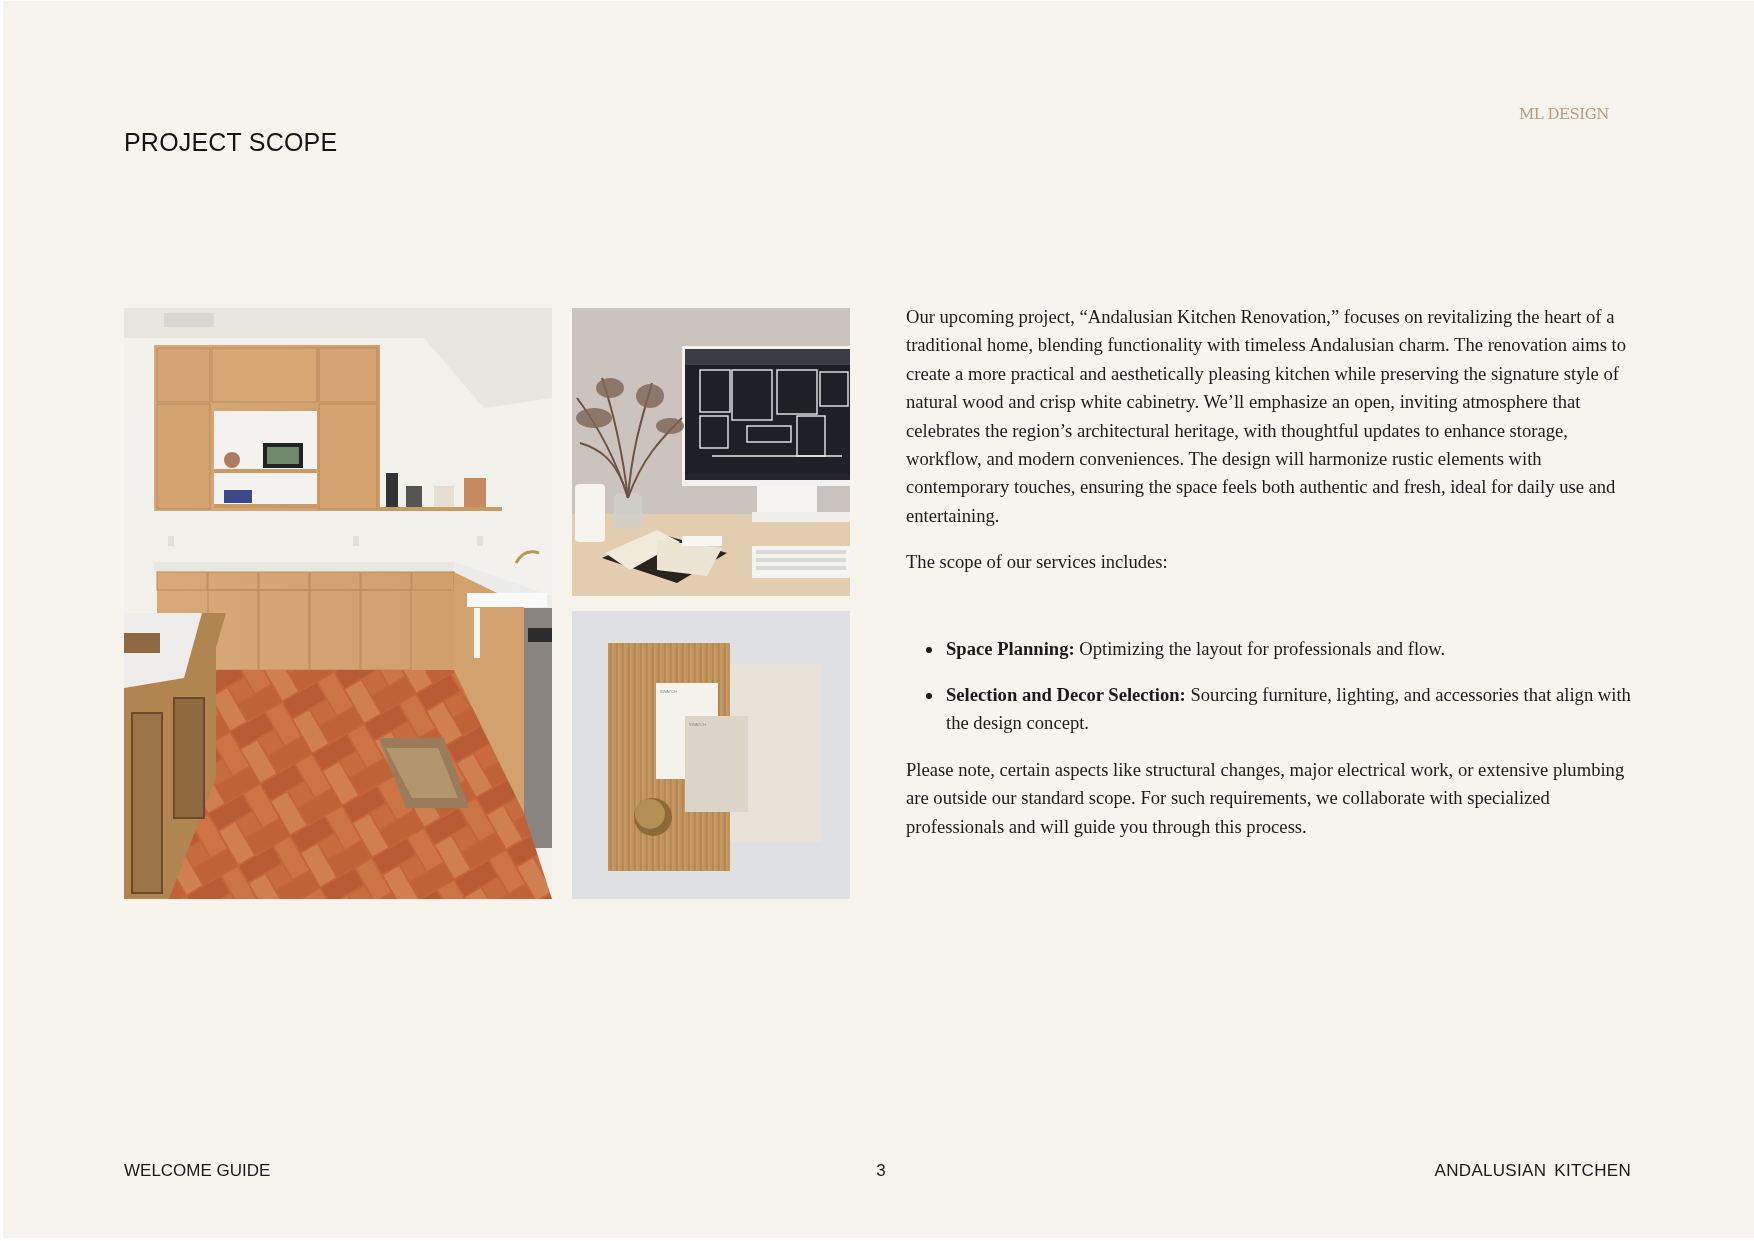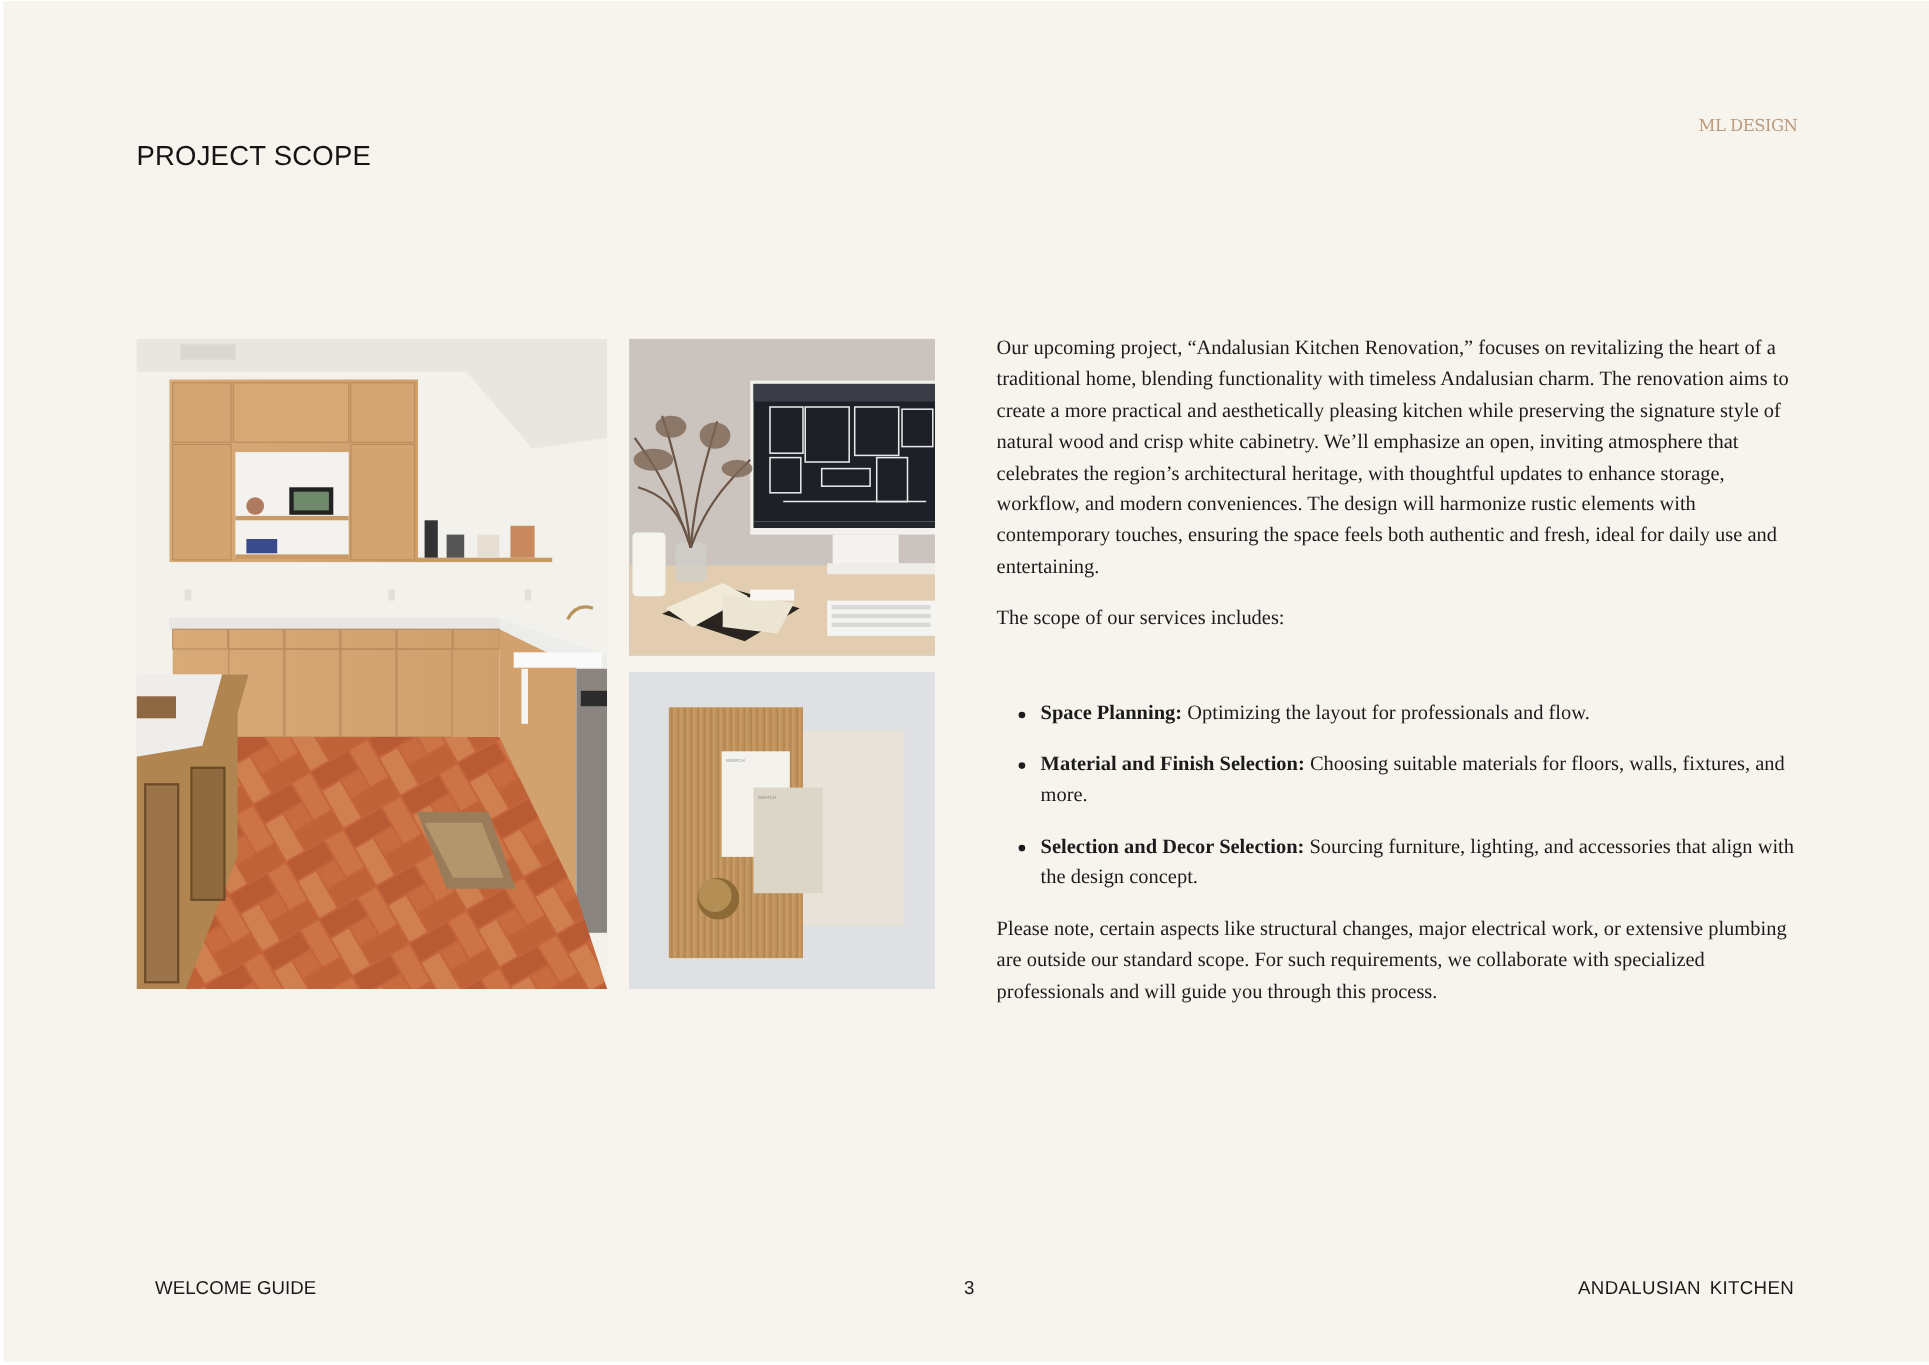--- a/index.html
+++ b/index.html
@@ -10,28 +10,28 @@
   .page {
     position: absolute; left: 3px; top: 1px; width: 1751px; height: 1237px;
     background: #f7f4ee;
   }
   .abs { position: absolute; }
   .title {
     left: 121px; top: 127px; font-family: "Liberation Sans", sans-serif;
     font-size: 25px; color: #151515; letter-spacing: 0.2px;
   }
   .logo {
-    left: 1516px; top: 104px; width: 115px; text-align: right;
+    left: 1516px; top: 104px; width: 115px; 
     font-family: "DejaVu Serif", serif; font-size: 15px; color: #b99a7d;
     letter-spacing: -0.5px; font-weight: 300;
   }
   .footer-text {
     font-family: "Liberation Sans", sans-serif; font-size: 17px; color: #1a1a1a; top: 1160px;
   }
-  .footer-left { left: 138px; }
+  .footer-left { left: 121px; }
   .footer-center { left: 868px; width: 20px; text-align: center; }
   .footer-right { right: 123px; letter-spacing: 0.3px; word-spacing: 3px; }
 
   
   .img { position: absolute; overflow: hidden; }
   .img-kitchen { left: 121px; top: 307px; width: 428px; height: 591px; background: #f1efea; }
   .img-desk { left: 569px; top: 307px; width: 278px; height: 288px; background: #cdc6c0; }
   .img-mood { left: 569px; top: 610px; width: 278px; height: 288px; background: #dcdde0; }
 
   
@@ -219,23 +219,20 @@
   </div>
 
   <div class="abs content">
     <p>Our upcoming project, “Andalusian Kitchen Renovation,” focuses on revitalizing the heart of a traditional home, blending functionality with timeless Andalusian charm. The renovation aims to create a more practical and aesthetically pleasing kitchen while preserving the signature style of natural wood and crisp white cabinetry. We’ll emphasize an open, inviting atmosphere that celebrates the region’s architectural heritage, with thoughtful updates to enhance storage, workflow, and modern conveniences. The design will harmonize rustic elements with contemporary touches, ensuring the space feels both authentic and fresh, ideal for daily use and entertaining.</p>
     <p class="p2">The scope of our services includes:</p>
     <ul>
       <li>
         <span class="dot"></span><b>Space Planning:</b><span> Optimizing the layout for professionals and flow.</span>
       </li>
       <li>
-        <span class="dot"></span><b>Material and Finish Selection:</b><span> Choosing suitable materials for floors, walls, fixtures, and more.</span>
-      </li>
-      <li>
         <span class="dot"></span><b>Selection and Decor Selection:</b><span> Sourcing furniture, lighting, and accessories that align with the design concept.</span>
       </li>
     </ul>
     <p class="p3">Please note, certain aspects like structural changes, major electrical work, or extensive plumbing are outside our standard scope. For such requirements, we collaborate with specialized professionals and will guide you through this process.</p>
   </div>
 
   <div class="abs footer-text footer-left">WELCOME GUIDE</div>
   <div class="abs footer-text footer-center">3</div>
   <div class="abs footer-text footer-right">ANDALUSIAN KITCHEN</div>
 </div>

